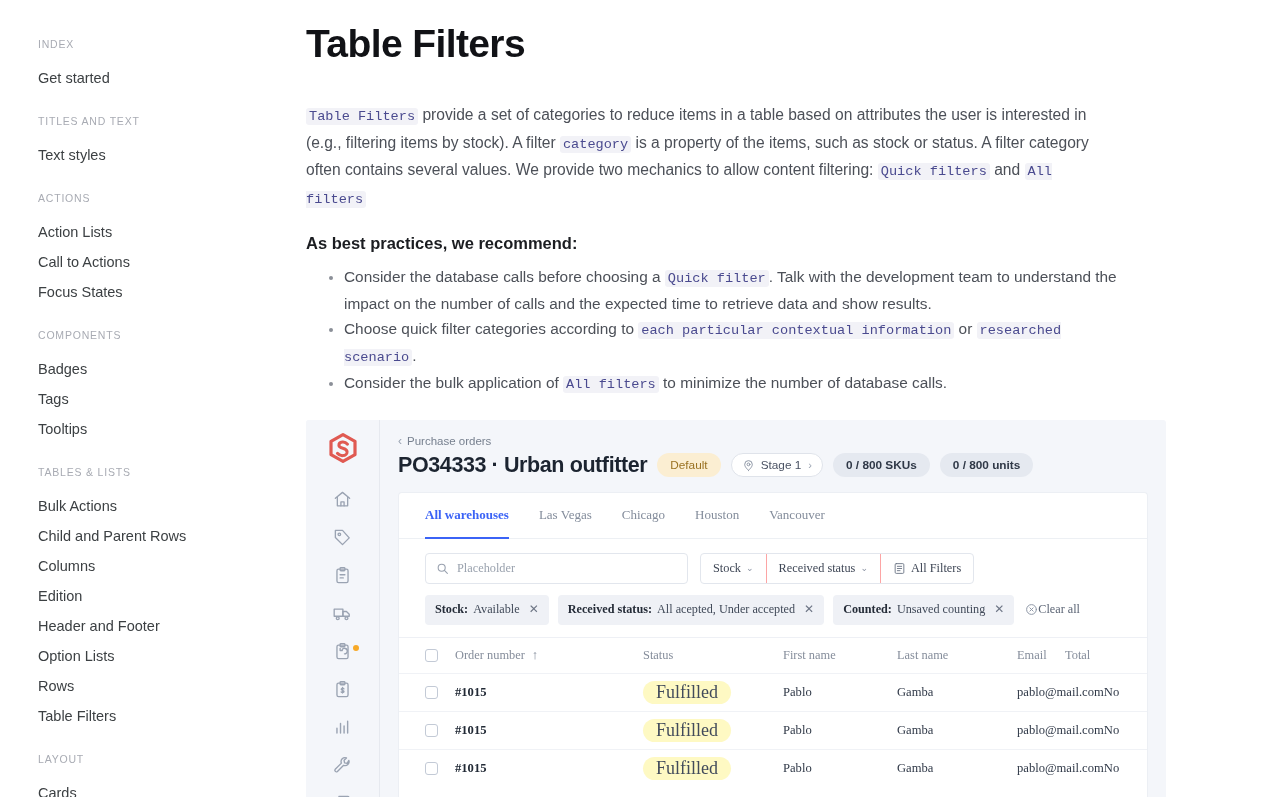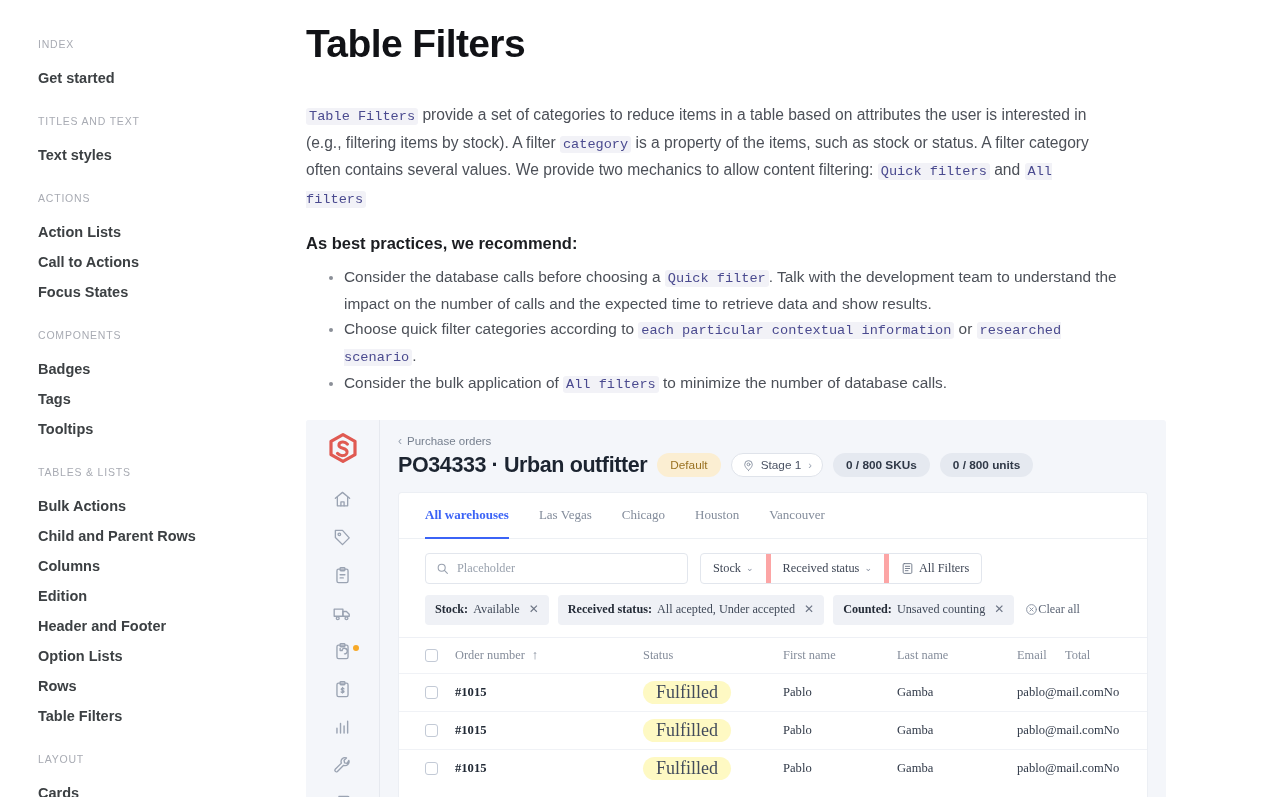--- a/index.html
+++ b/index.html
@@ -18,21 +18,21 @@
     padding: 38px 0 0 38px;
     background: #ffffff;
   }
   .nav-group { margin-bottom: 22px; }
   .nav-heading {
     font-size: 10.5px; letter-spacing: 0.8px; color: #a8abb3;
     text-transform: uppercase; font-weight: 400; margin-bottom: 13px;
   }
   .nav-item {
     font-size: 14.5px; color: #3c4043; line-height: 30px;
-    cursor: pointer; white-space: nowrap; font-weight: bold;
+    cursor: pointer; white-space: nowrap;
   }
 
   
   .main { flex: 1; padding: 22px 40px 0 4px; min-width: 0; }
   h1.doc-title {
     font-size: 39px; font-weight: 700; color: #111216;
     margin: 0 0 36px 0; letter-spacing: -0.6px;
   }
   p.lead {
     font-size: 15.6px; line-height: 25.5px; color: #4c5058;
@@ -134,21 +134,21 @@
     flex: 0 0 263px; height: 31px; border: 1px solid #e2e6ed;
     border-radius: 4px; display: flex; align-items: center; gap: 8px;
     padding: 0 10px; background: #fff; cursor: text;
   }
   .search svg { width: 13px; height: 13px; color: #99a1af; }
   .search .ph { font-size: 12.3px; color: #9aa2ae; }
   .seg { display: flex; border: 1px solid #e2e6ed; border-radius: 4px; overflow: hidden; background:#fff; }
   .seg > div {
     height: 29px; display: flex; align-items: center; gap: 5px;
     padding: 0 12px; font-size: 12.3px; color: #3f4756; cursor: pointer;
-    border-left: 5px solid #fca5a5;
+    border-left: 1px solid #fca5a5;
   }
   .seg > div:first-child { border-left: none; }
   .seg .cv { font-size: 9px; color: #8b94a4; }
   .seg svg { width: 13px; height: 13px; color: #6d7787; }
 
   .chips { display: flex; align-items: center; gap: 9px; padding: 11px 26px 0 26px; }
   .chip {
     display: inline-flex; align-items: center; gap: 9px;
     height: 26px; padding: 15px 10px; border-radius: 4px;
     background: #eff1f6; font-size: 12.2px; color: #414a59; white-space: nowrap;

